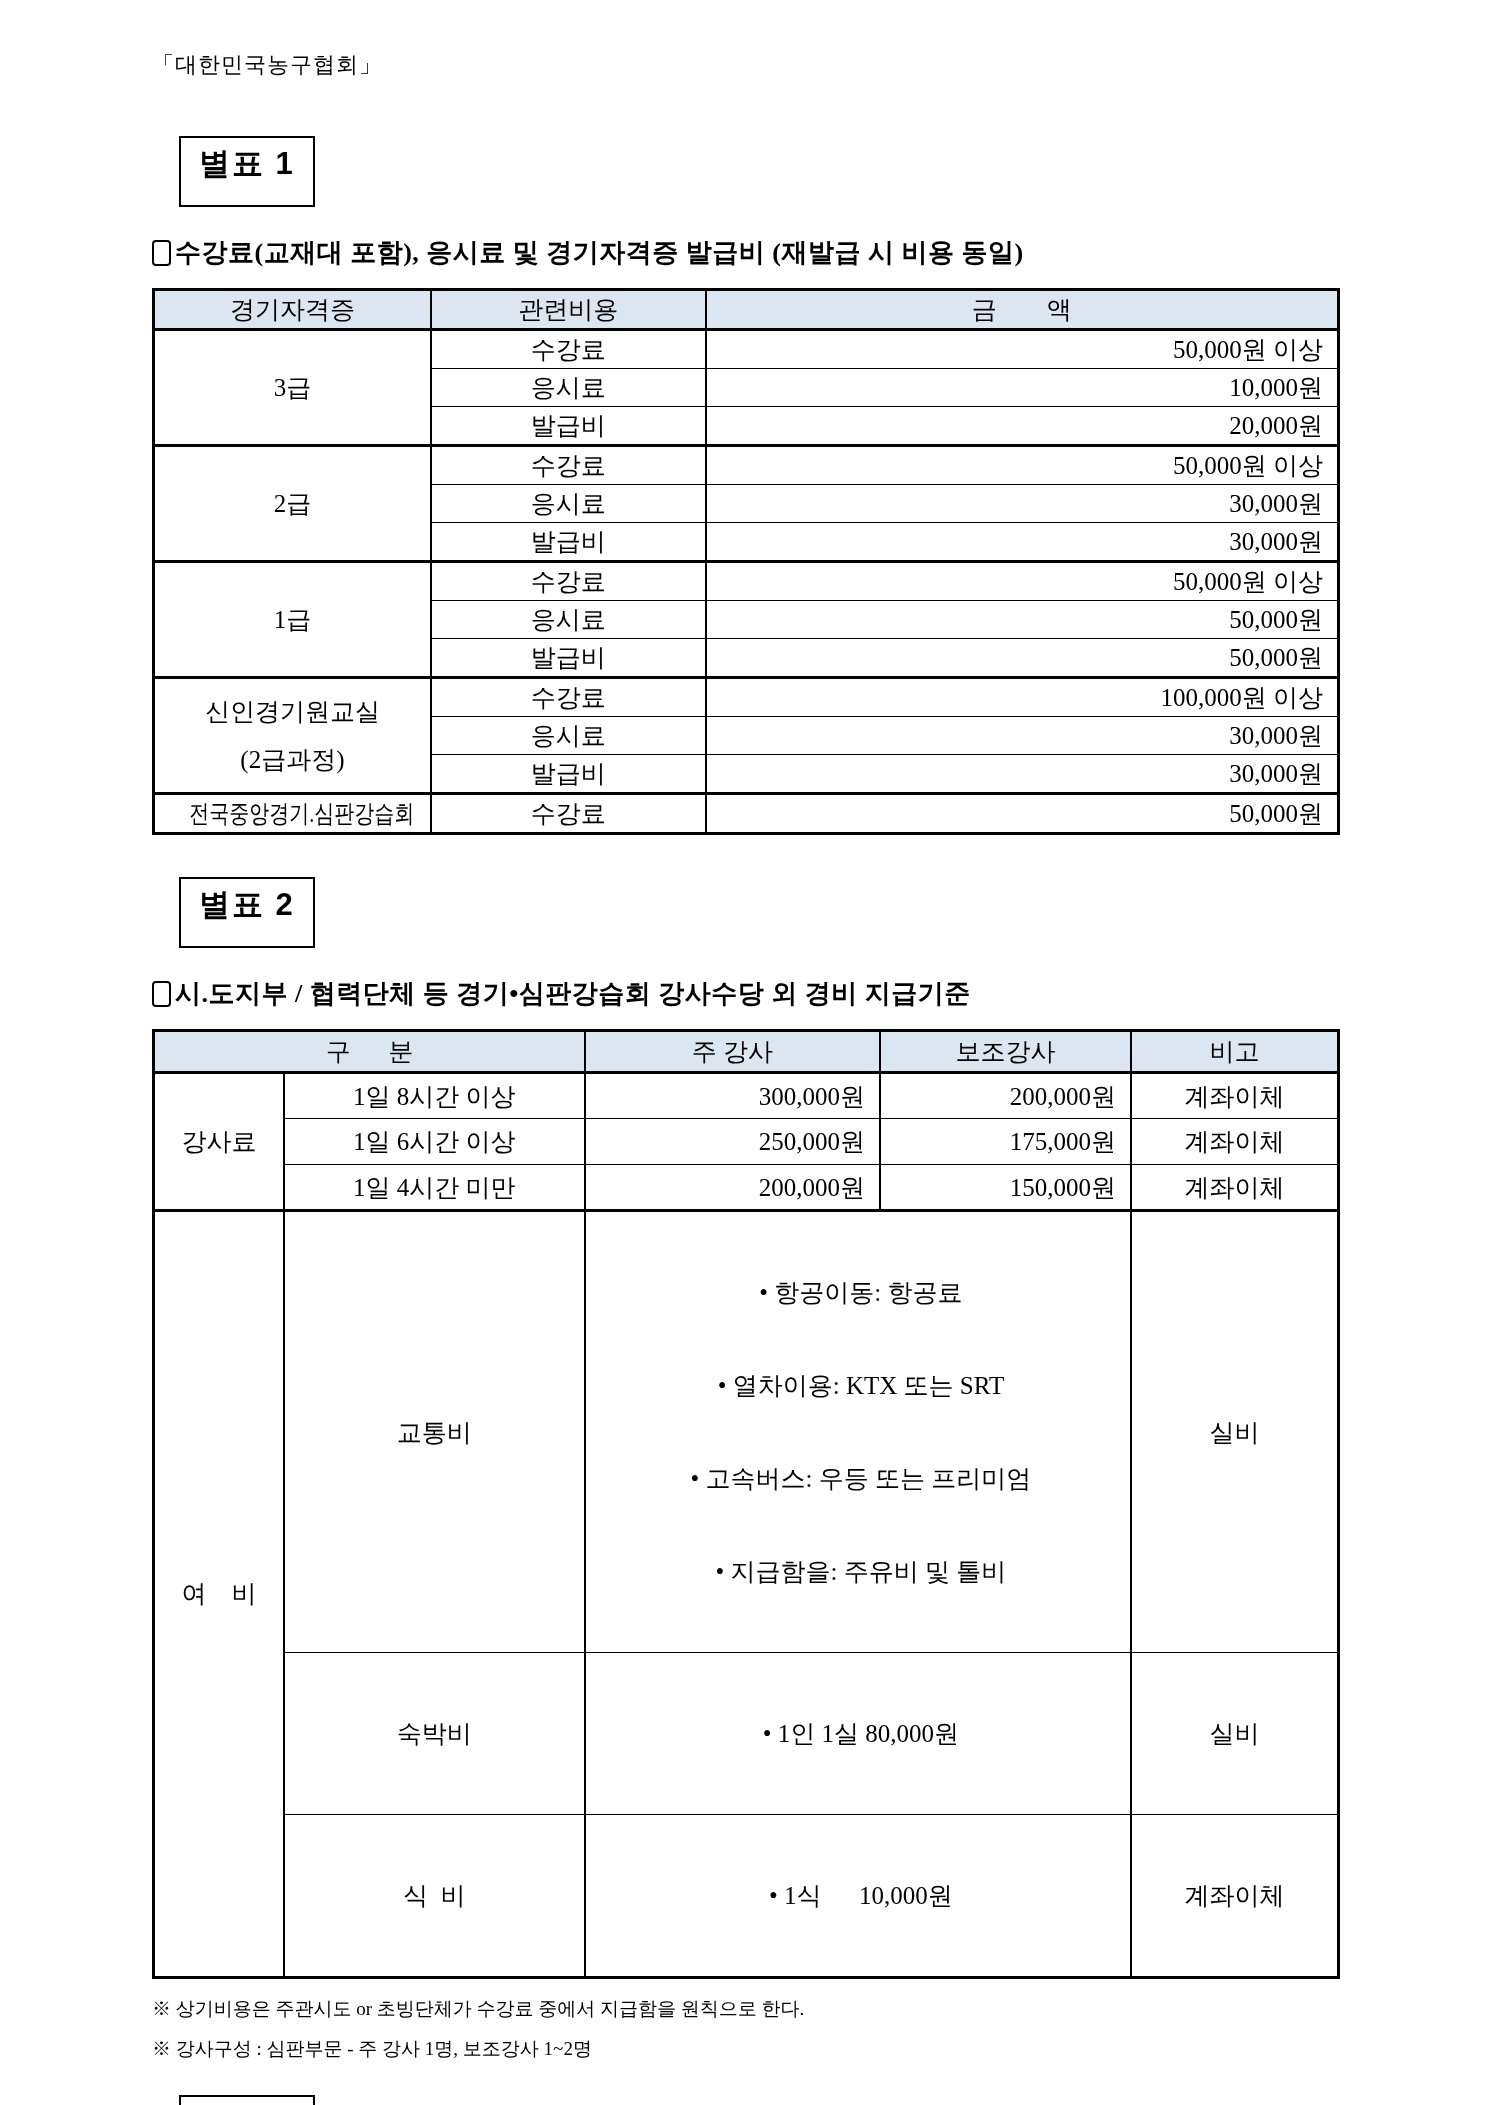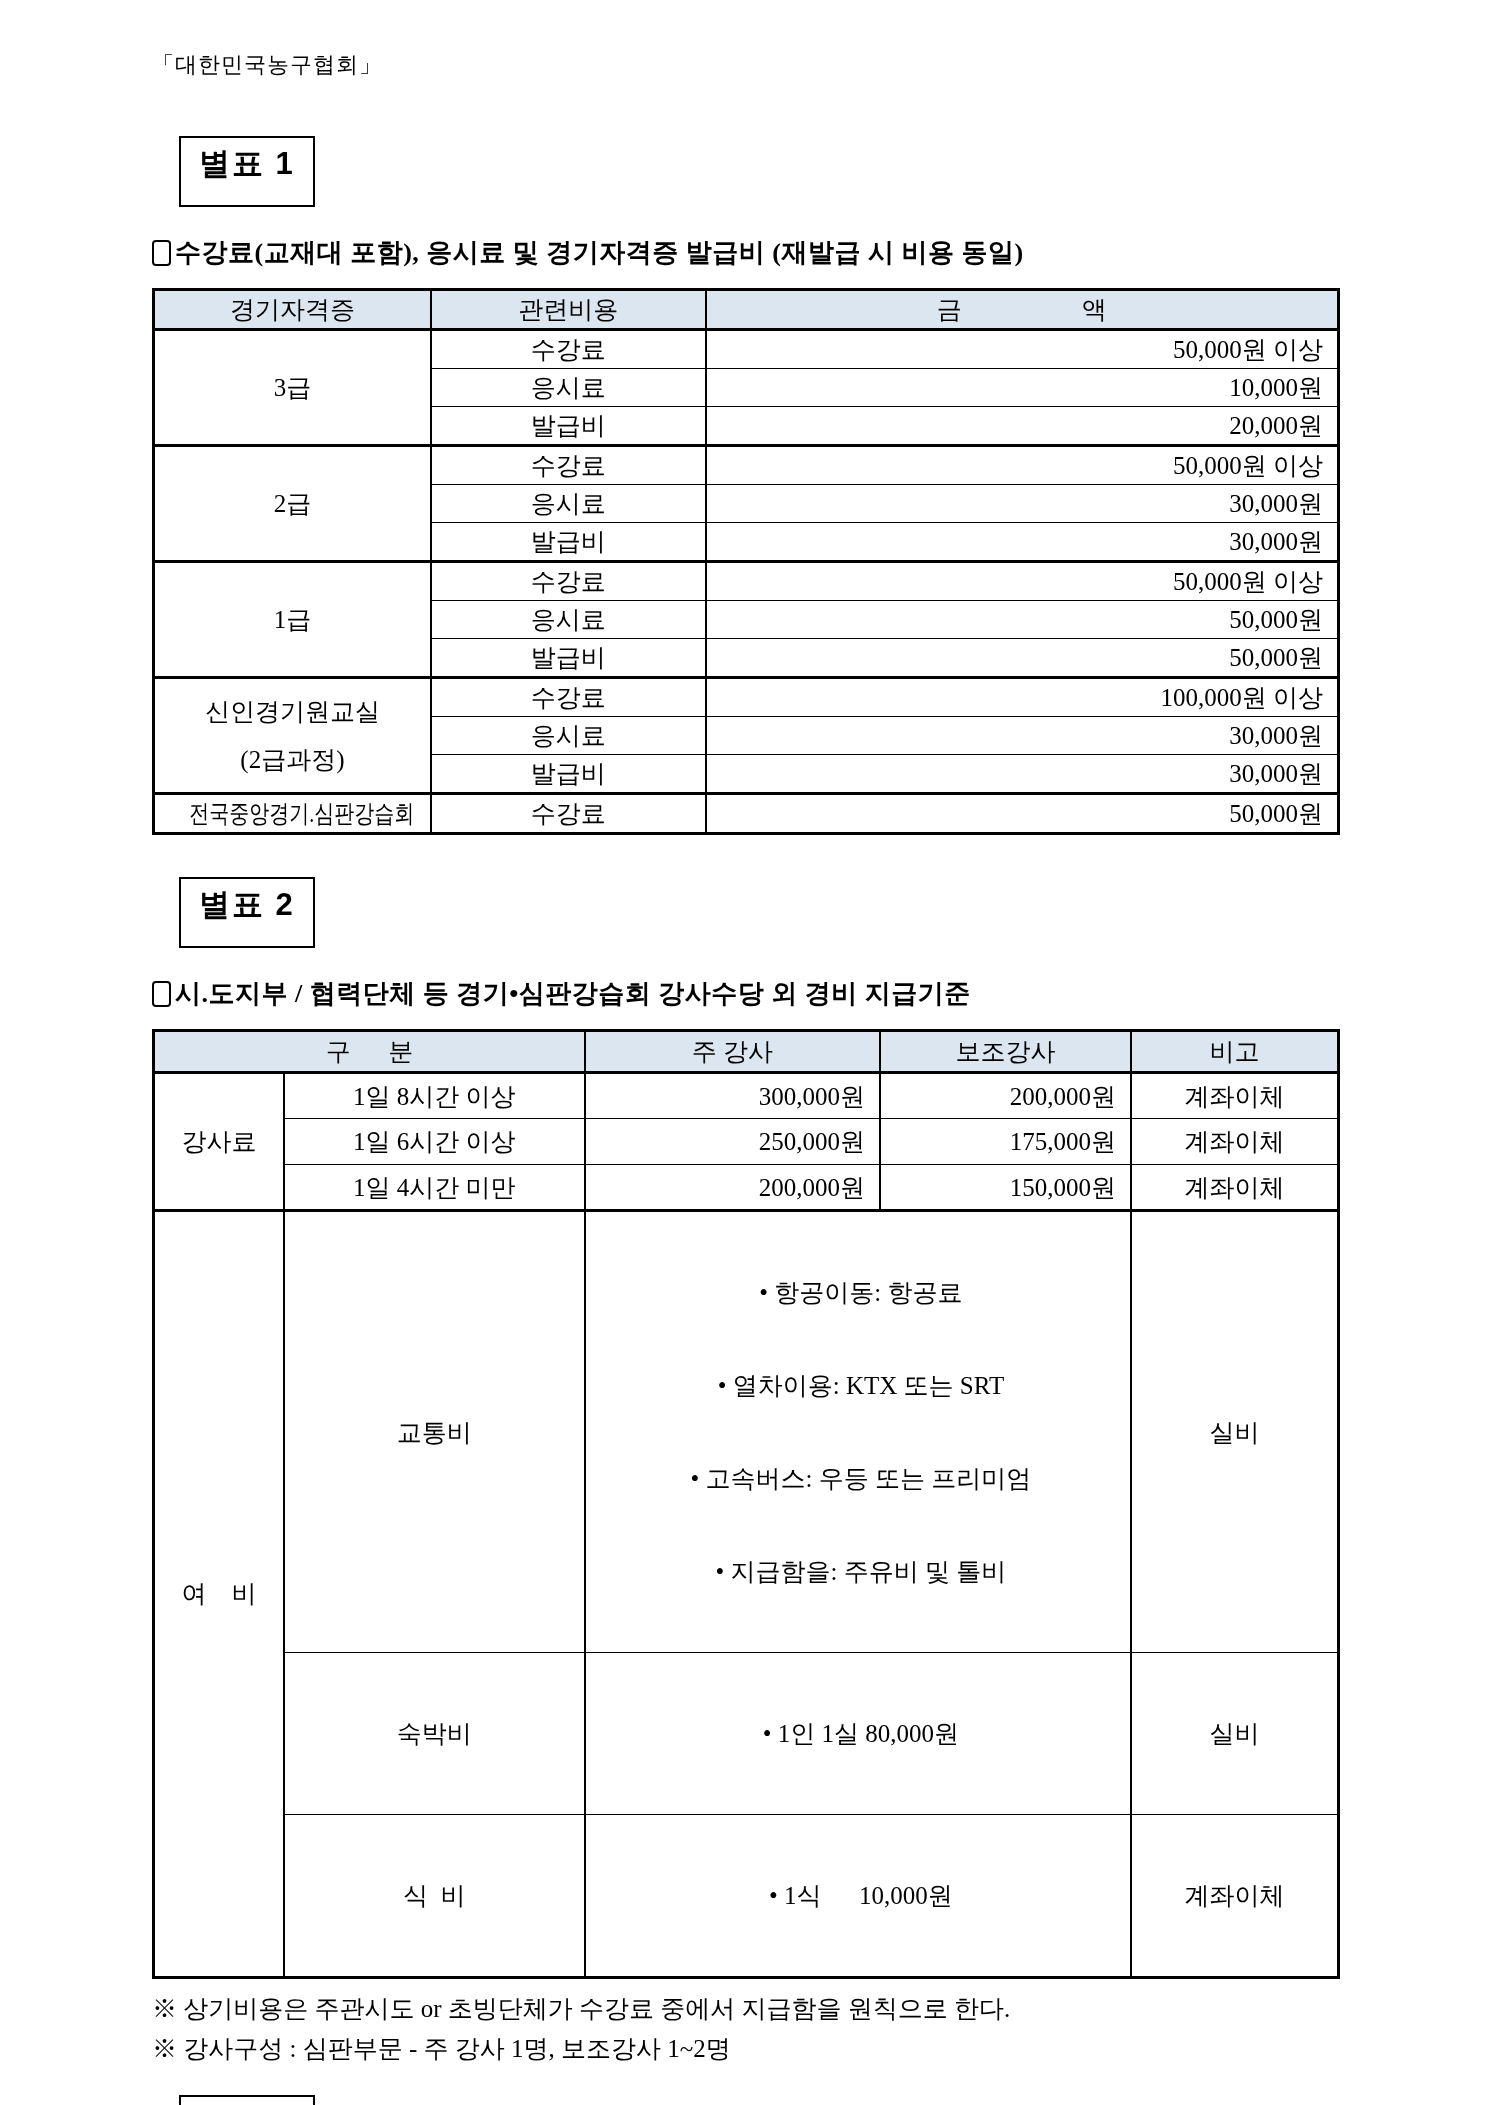--- a/index.html
+++ b/index.html
@@ -44,30 +44,30 @@
     font-size:25px; font-weight:normal; text-align:center;
     vertical-align:middle; padding:2px 6px; white-space:pre;
     overflow:hidden;
   }
   th {
     background:#dce6f1; border-bottom:3px solid #000; height:42px;
   }
   tr.gs td { border-top:3px solid #000; }   
 
   .t1 td { height:36px; }
-  .t1 th { height:26px;font-family:Liberation Mono, monospace; }
+  .t1 th { height:26px; }
   .amt { text-align:right; padding-right:14px; }
   .grp { line-height:1.9; }
   .squish { display:inline-block; transform:scaleX(0.8); transform-origin:center; white-space:nowrap; }
 
   .t2 td { height:46px; }
   .bullets { text-align:center; padding:6px 6px 6px 12px; }
   .bullets div { line-height:37px; white-space:pre; }
 
-  .notes { font-size:25px; margin-top:10px; }
+  .notes { font-size:19px; margin-top:10px; }
   .notes div { line-height:40px; white-space:pre; }
   .note-indent { padding-left:200px; }
 
   .section { margin-top:0; }
   .sec2 { margin-top:42px; }
   .sec3 { margin-top:26px; }
 </style>
 </head>
 <body>
 

